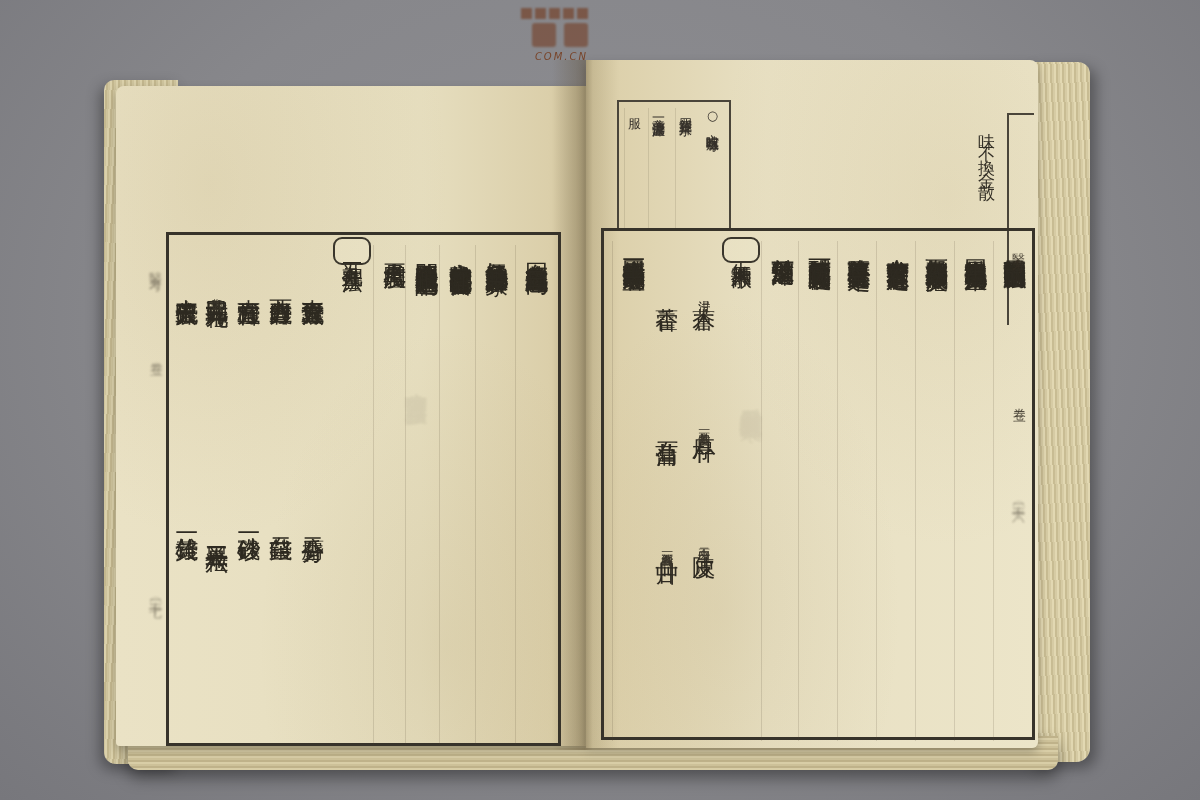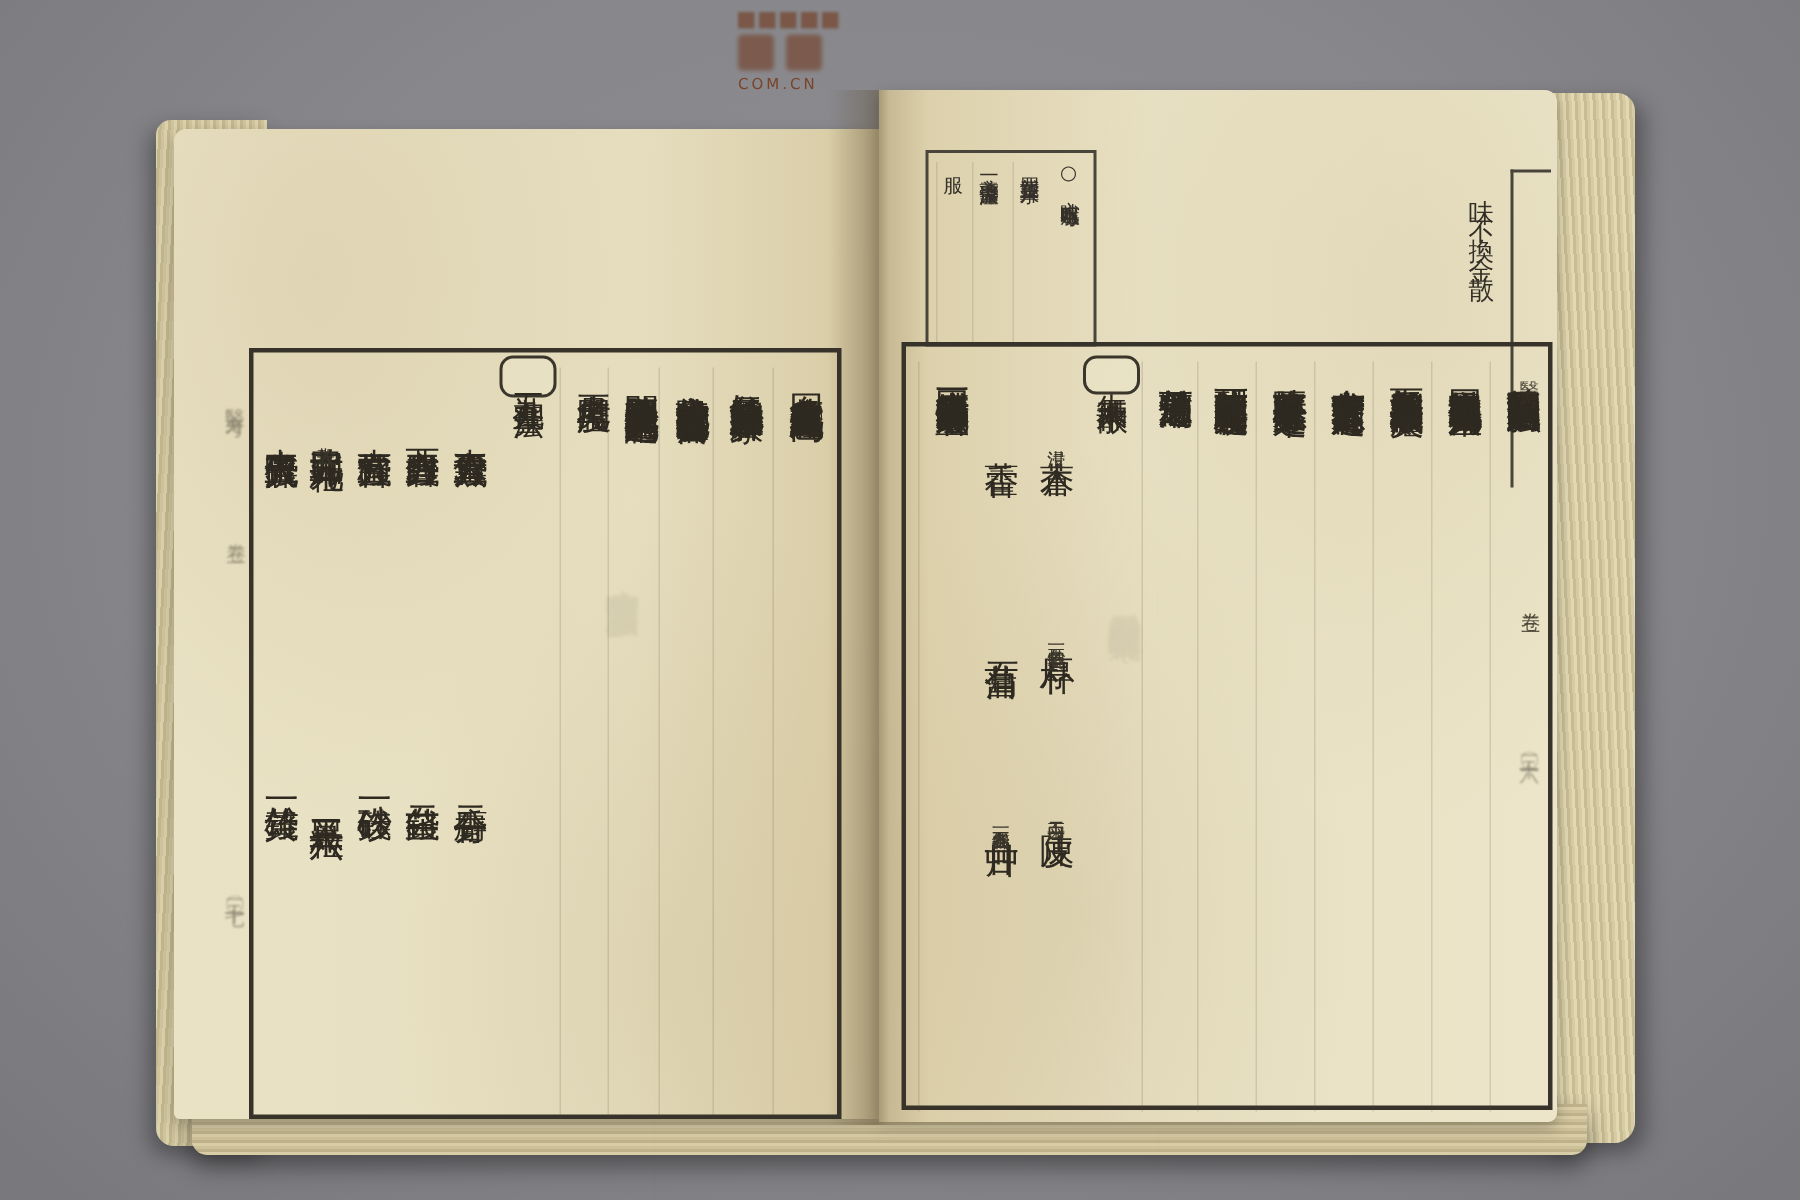--- a/index.html
+++ b/index.html
@@ -68,22 +68,23 @@
     border:2px solid #4a453a;
   }
   .hn { font-size:13px; letter-spacing:1px; top:6px; height:120px; color:#35302a; line-height:1.3; }
   .margin-header { left:976px; top:120px; font-size:17px; letter-spacing:13px; color:#332f26; }
   .rule { position:absolute; background:#4a453a; }
   .gutter-txt { font-size:13px; letter-spacing:3px; color:rgba(52,46,36,.78); filter:blur(.4px); }
   .gutter-faint { opacity:.55; filter:blur(.8px); }
   .bleed { opacity:.07; filter:blur(1px); transform:scaleX(-1); }
   .watermark {
     position:absolute; left:492px; top:6px; width:96px; height:88px;
-    display:flex; flex-direction:column; align-items:flex-start; gap:4px;
+    display:flex; flex-direction:column; align-items:flex-end; gap:4px;
     mix-blend-mode:multiply;
+    font-style:italic;
   }
   .wm-row1 { display:flex; gap:3px; margin-top:2px; }
   .wm-row1 span { width:11px; height:11px; background:rgba(205,85,25,.55); filter:blur(1px); display:block; }
   .wm-row2 { display:flex; gap:8px; }
   .wm-row2 span { width:24px; height:24px; background:rgba(205,85,25,.5); filter:blur(1.3px);
                   border-radius:3px; display:block; }
   .wm-text { font-size:10px; letter-spacing:2px; color:rgba(215,95,30,.8);
              filter:blur(.4px); font-family:"DejaVu Sans", sans-serif; }
 </style>
 </head>

